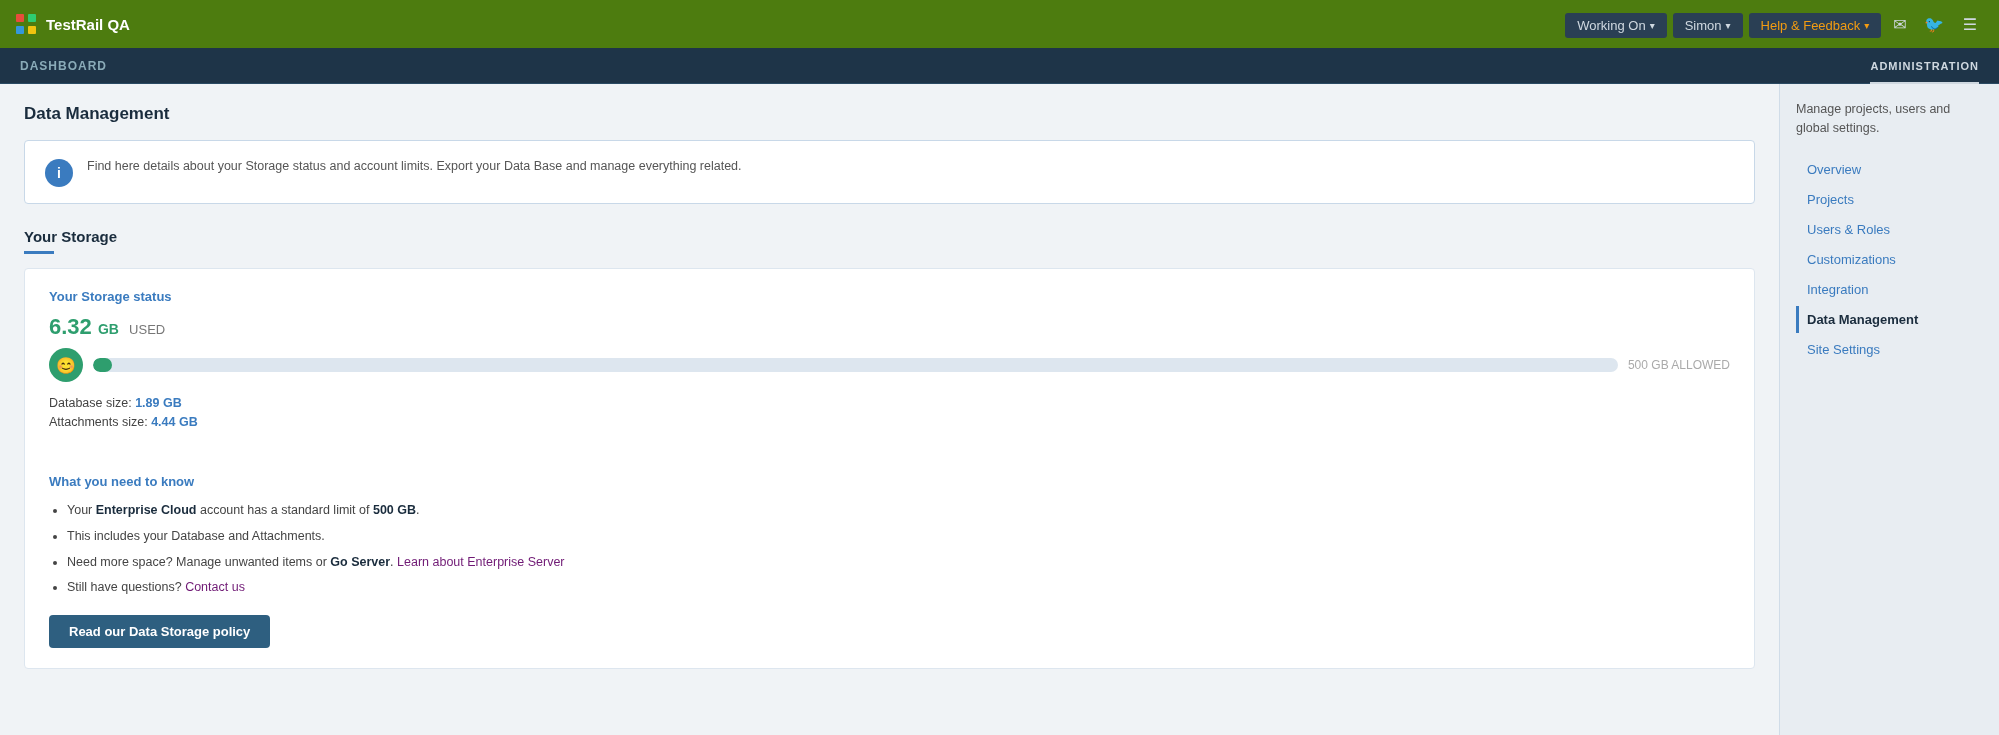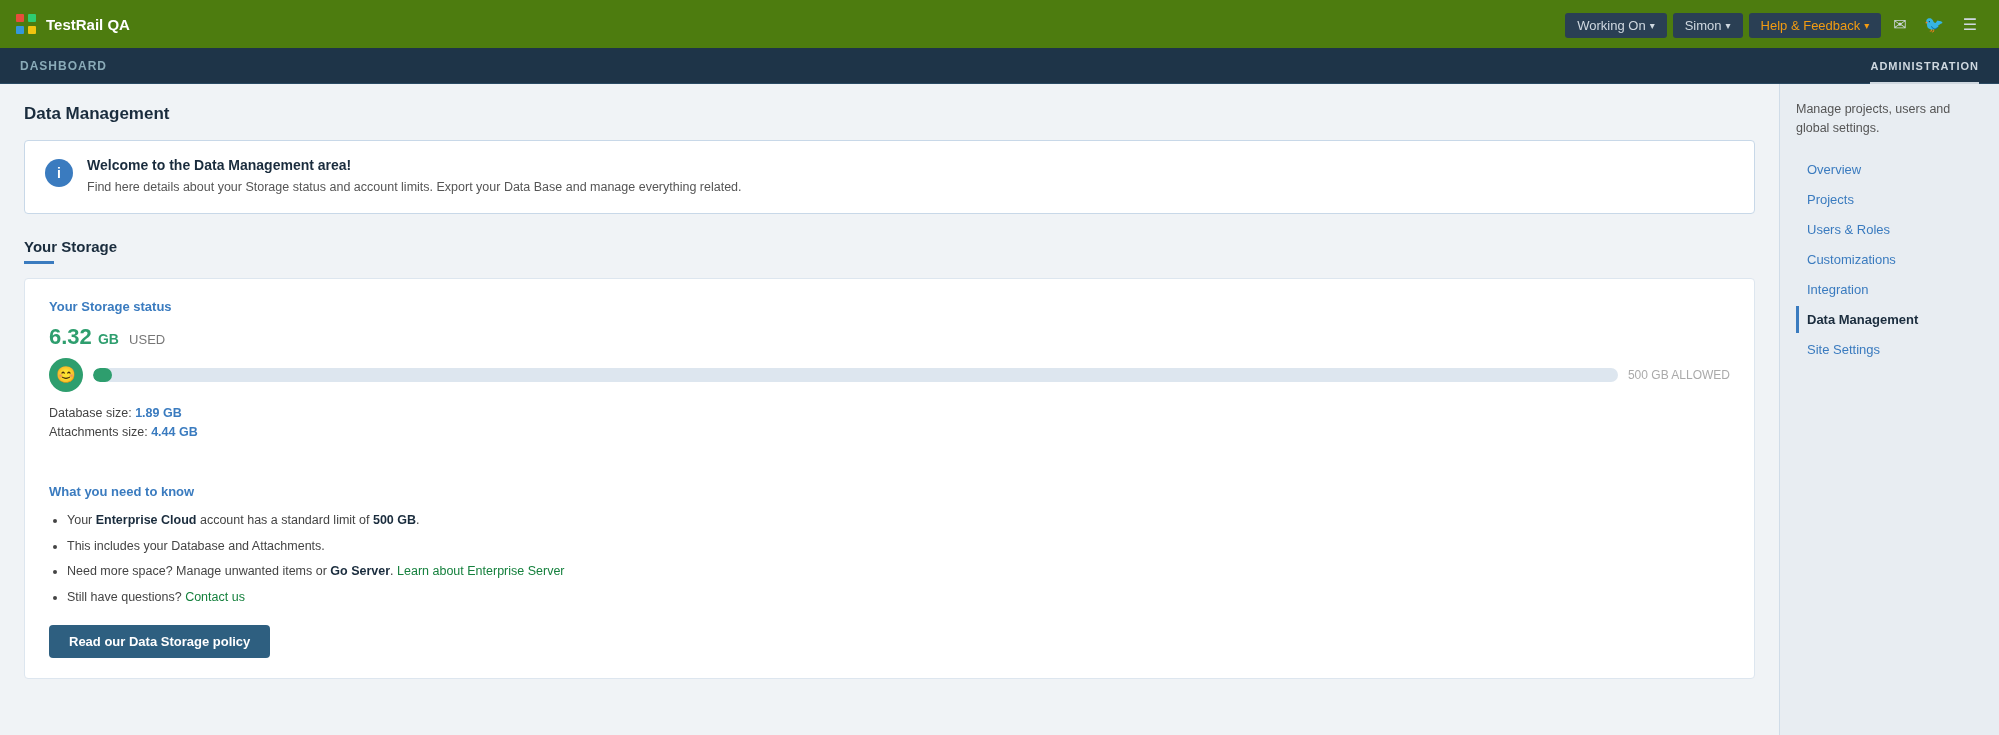--- a/index.html
+++ b/index.html
@@ -273,21 +273,21 @@
       font-size: 12.5px;
       color: #444;
       margin-bottom: 7px;
       line-height: 1.5;
     }
     .bullet-list li strong {
       font-weight: bold;
       color: #1a2c3d;
     }
     .bullet-list li a {
-      color: #15803d;
+      color: #701a75;
       text-decoration: none;
     }
 
     .policy-btn {
       background: #2e5f80;
       color: #fff;
       border: none;
       padding: 9px 20px;
       border-radius: 4px;
       font-size: 13px;
@@ -370,21 +370,20 @@
 
   <div class="content-area">
 
     <h1 class="page-title">Data Management</h1>
 
     <div class="info-box">
       <div class="info-icon">
         <span>i</span>
       </div>
       <div class="info-box-content">
-        <h3>Welcome to the Data Management area!</h3>
         <p>Find here details about your Storage status and account limits. Export your Data Base and manage everything related.</p>
       </div>
     </div>
 
     <div class="section-title">Your Storage</div>
     <div class="section-underline"></div>
 
     <div class="storage-panel">
 
       <div class="storage-left">

